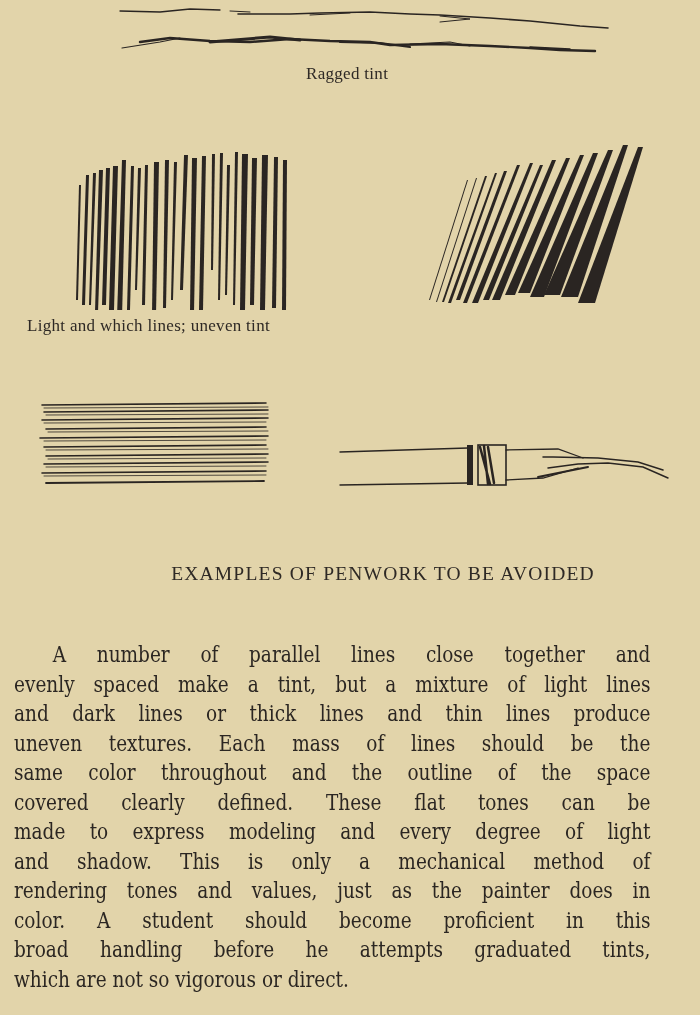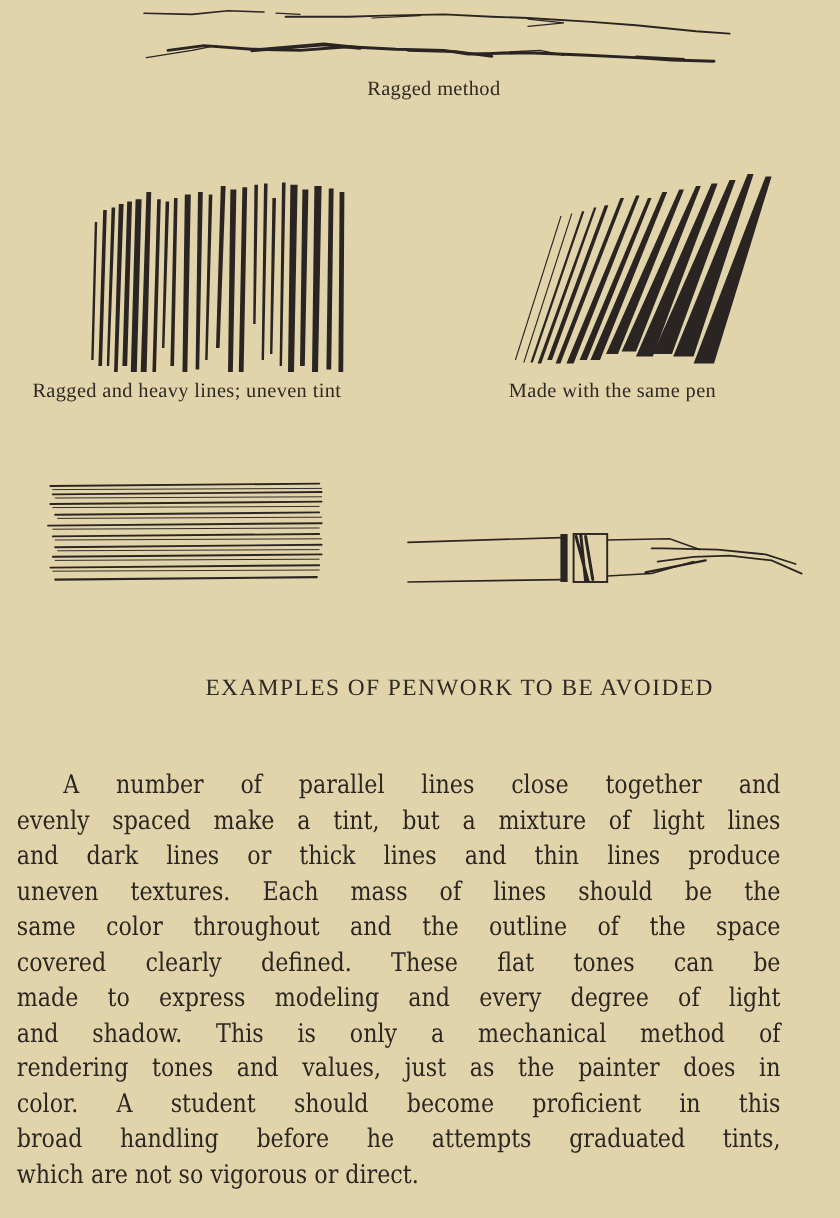--- a/index.html
+++ b/index.html
@@ -49,21 +49,21 @@
         <path d="M330 16 L360 19 L330 22" stroke-width="1"></path>
         <path d="M12 48 L50 42 L70 38" stroke-width="1.2"></path>
         <path d="M30 42 L60 38 L100 41 L140 42 L180 39 L220 41 L260 42 L280 45 L330 44 L380 46 L420 48 L450 50 L485 51" stroke-width="2.4"></path>
         <path d="M100 42 L160 37 L190 40" stroke-width="3"></path>
         <path d="M230 42 L270 43 L300 47" stroke-width="2.2"></path>
         <path d="M300 44 L340 42 L360 46" stroke-width="1.2"></path>
         <path d="M420 47 L460 49" stroke-width="1.4"></path>
       </g>
     </svg>
   </div>
-  <div class="caption" style="left:306px;top:64px;">Ragged method</div>
+  <div class="caption" style="left:306px;top:64px;">Ragged tint</div>
 
   <div class="fig" style="left:70px;top:140px;width:230px;height:170px;">
     <svg width="230" height="170" viewBox="0 0 230 170">
       <g fill="#2a2522">
         <path d="M9 45 L11 45 L8 160 L6 160 Z"></path>
         <path d="M16 35 L19 35 L15 165 L12 165 Z"></path>
         <path d="M23 33 L26 33 L21 165 L19 165 Z"></path>
         <path d="M29 30 L33 30 L28 172 L25 172 Z"></path>
         <path d="M36 28 L40 28 L36 165 L32 165 Z"></path>
         <path d="M43 26 L48 26 L44 170 L39 170 Z"></path>
@@ -82,21 +82,21 @@
         <path d="M157 25 L160 25 L157 155 L155 155 Z"></path>
         <path d="M165 12 L168 12 L165 165 L163 165 Z"></path>
         <path d="M172 14 L178 14 L175 170 L170 170 Z"></path>
         <path d="M182 18 L187 18 L184 165 L180 165 Z"></path>
         <path d="M192 15 L198 15 L195 170 L190 170 Z"></path>
         <path d="M204 17 L208 17 L206 168 L202 168 Z"></path>
         <path d="M213 20 L217 20 L216 172 L212 172 Z"></path>
       </g>
     </svg>
   </div>
-  <div class="caption" style="left:27px;top:316px;">Ragged and heavy lines; uneven tint</div>
+  <div class="caption" style="left:27px;top:316px;">Light and which lines; uneven tint</div>
 
   <div class="fig" style="left:420px;top:145px;width:230px;height:165px;">
     <svg width="230" height="165" viewBox="0 0 230 165">
       <g fill="#2a2522">
         <path d="M47 35 L48 35 L10 155 L9 155 Z"></path>
         <path d="M56 33 L57 33 L17 157 L16 157 Z"></path>
         <path d="M65 31 L67 31 L24 157 L22 157 Z"></path>
         <path d="M75 28 L77 28 L31 158 L28 158 Z"></path>
         <path d="M84 26 L87 26 L40 155 L36 155 Z"></path>
         <path d="M97 20 L100 20 L47 158 L43 158 Z"></path>
@@ -105,21 +105,20 @@
         <path d="M132 15 L136 15 L80 155 L72 155 Z"></path>
         <path d="M146 13 L150 13 L95 150 L85 150 Z"></path>
         <path d="M160 10 L164 10 L110 148 L98 148 Z"></path>
         <path d="M173 8 L178 8 L124 152 L110 152 Z"></path>
         <path d="M188 5 L193 5 L140 150 L124 150 Z"></path>
         <path d="M203 0 L208 0 L158 152 L141 152 Z"></path>
         <path d="M218 2 L223 2 L175 158 L158 158 Z"></path>
       </g>
     </svg>
   </div>
-  <div class="caption" style="left:424px;top:316px;">Made with the same pen</div>
 
   <div class="fig" style="left:36px;top:398px;width:240px;height:95px;">
     <svg width="240" height="95" viewBox="0 0 240 95">
       <g stroke="#2a2522" fill="none" stroke-linecap="round">
         <path d="M6 7 L230 5" stroke-width="1.6"></path>
           <path d="M8 10 L232 9" stroke-width="0.8"></path>
         <path d="M8 14 L232 12" stroke-width="1.6"></path>
           <path d="M10 17 L232 16" stroke-width="0.8"></path>
         <path d="M6 22 L232 20" stroke-width="1.6"></path>
           <path d="M8 25 L230 24" stroke-width="0.8"></path>

